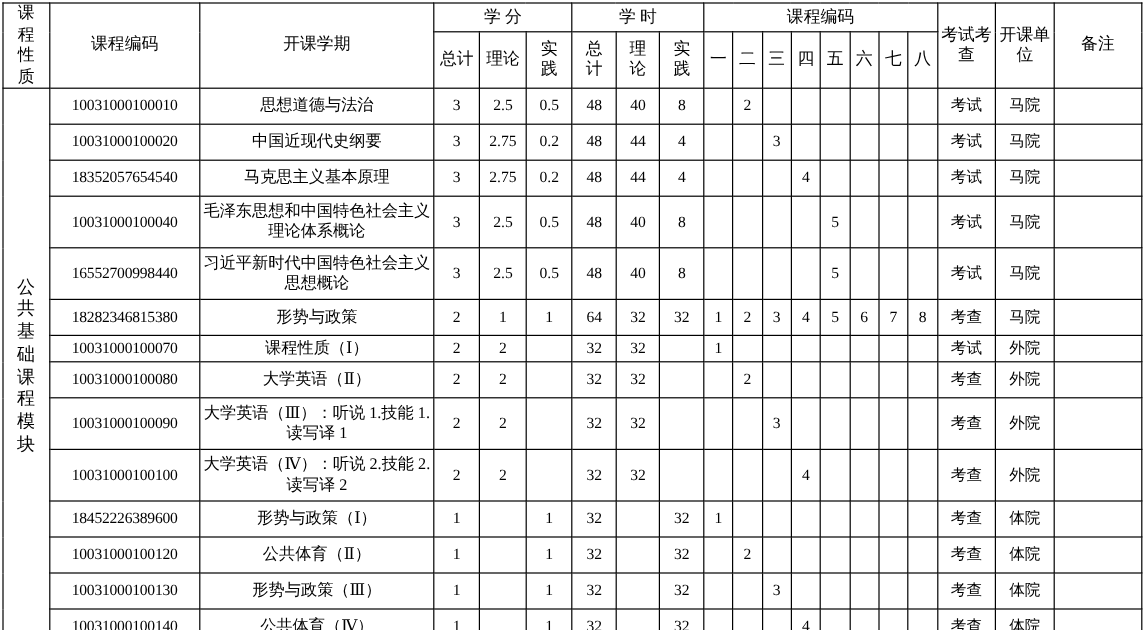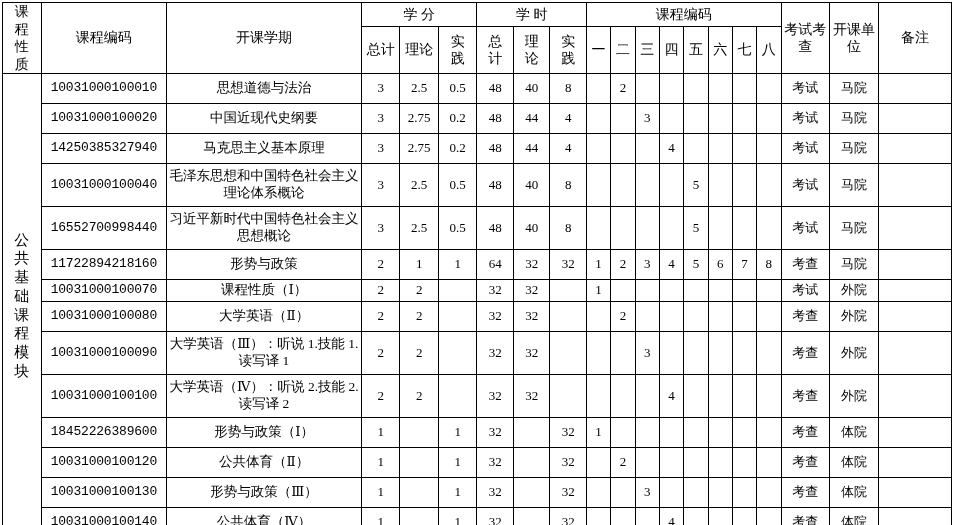--- a/index.html
+++ b/index.html
@@ -44,21 +44,21 @@
     line-height: 1.35;
     letter-spacing: 0px;
   }
   .cat-inner {
     display: block;
     width: 16px;
     margin: 0 auto;
     word-break: break-all;
   }
   .code {
-    font-family: Liberation Mono, monospace;
+    font-family: Liberation Serif, serif;
     font-size: 13px;
     text-align: left;
     padding-left: 4px;
     letter-spacing: -0.2px;
   }
   .cname {
     text-align: left;
     padding-left: 5px;
     padding-right: 2px;
     font-size: 13.5px;
@@ -208,21 +208,21 @@
           <td class="term"><span></span></td>
           <td class="term"><span></span></td>
           <td class="term"><span></span></td>
           <td class="term"><span></span></td>
           <td class="term"><span></span></td>
           <td class="num"><span>考试</span></td>
           <td class="num"><span>马院</span></td>
           <td class="num"><span></span></td>
         </tr>
         <tr class="row">
-          <td class="code"><span>14250385327940</span></td>
+          <td class="code"><span>18352057654540</span></td>
           <td class="cname">
             <span class="clip">马克思主义基本原理</span>
           </td>
           <td class="num"><span>3</span></td>
           <td class="num"><span>2.75</span></td>
           <td class="num"><span>0.2</span></td>
           <td class="num"><span>48</span></td>
           <td class="num"><span>44</span></td>
           <td class="num"><span>4</span></td>
           <td class="term"><span></span></td>
@@ -277,21 +277,21 @@
           <td class="term"><span></span></td>
           <td class="term"><span>5</span></td>
           <td class="term"><span></span></td>
           <td class="term"><span></span></td>
           <td class="term"><span></span></td>
           <td class="num"><span>考试</span></td>
           <td class="num"><span>马院</span></td>
           <td class="num"><span></span></td>
         </tr>
         <tr class="row">
-          <td class="code"><span>11722894218160</span></td>
+          <td class="code"><span>18282346815380</span></td>
           <td class="cname">
             <span class="clip">形势与政策</span>
           </td>
           <td class="num"><span>2</span></td>
           <td class="num"><span>1</span></td>
           <td class="num"><span>1</span></td>
           <td class="num"><span>64</span></td>
           <td class="num"><span>32</span></td>
           <td class="num"><span>32</span></td>
           <td class="term"><span>1</span></td>

